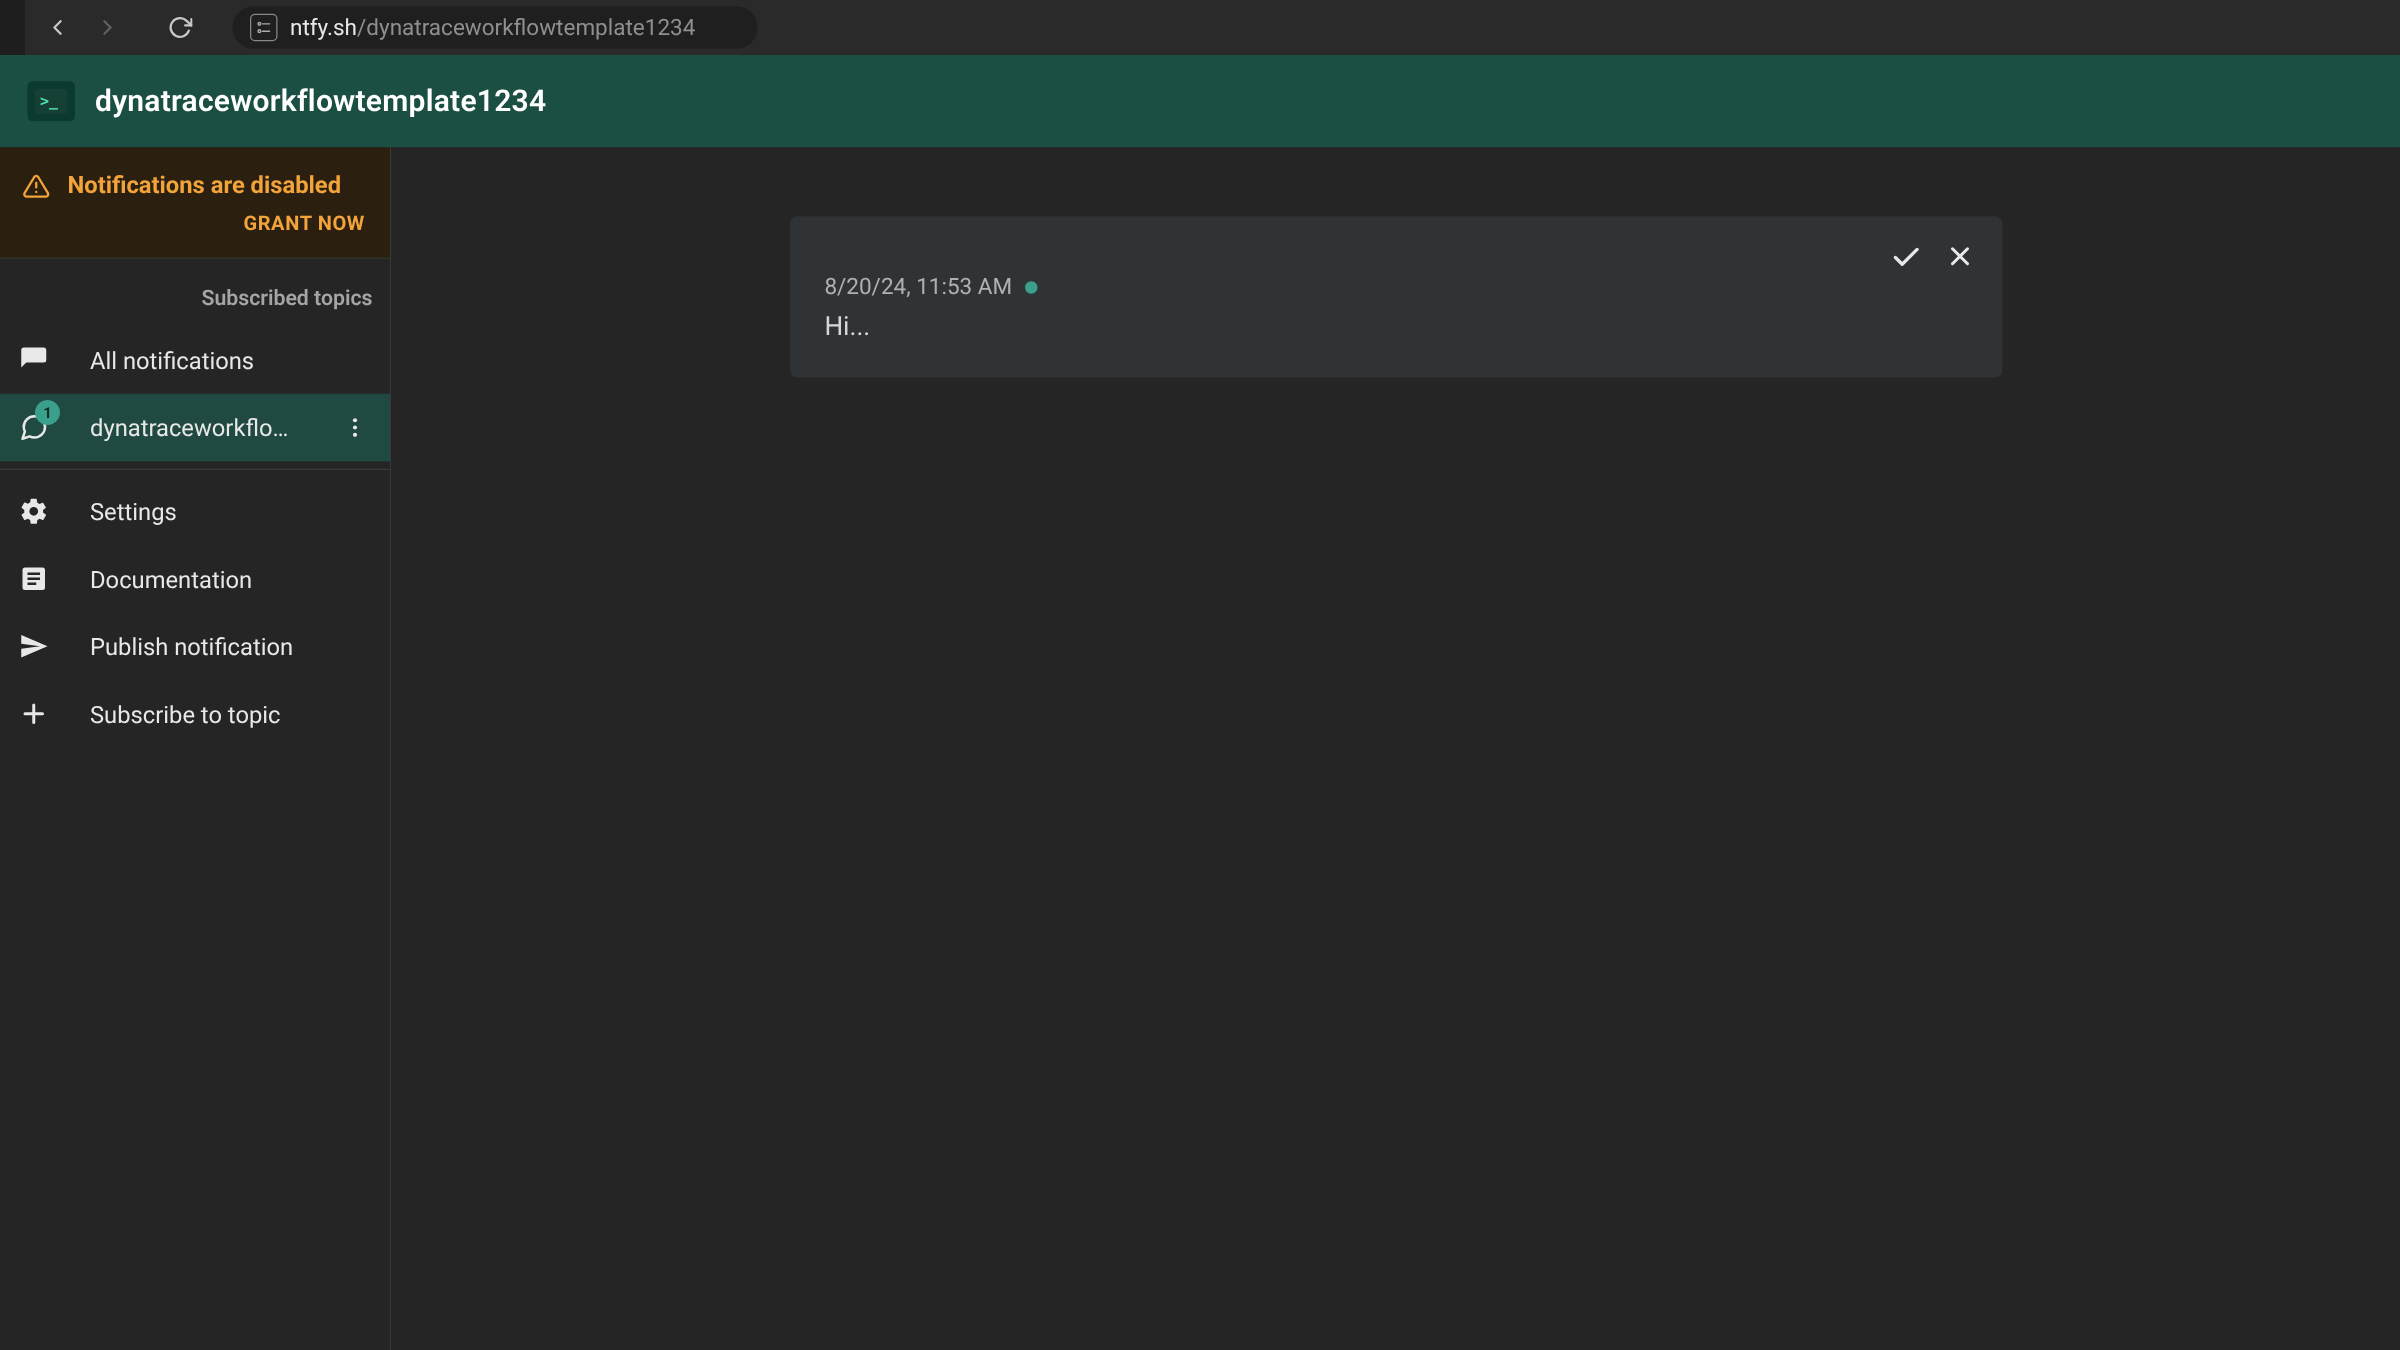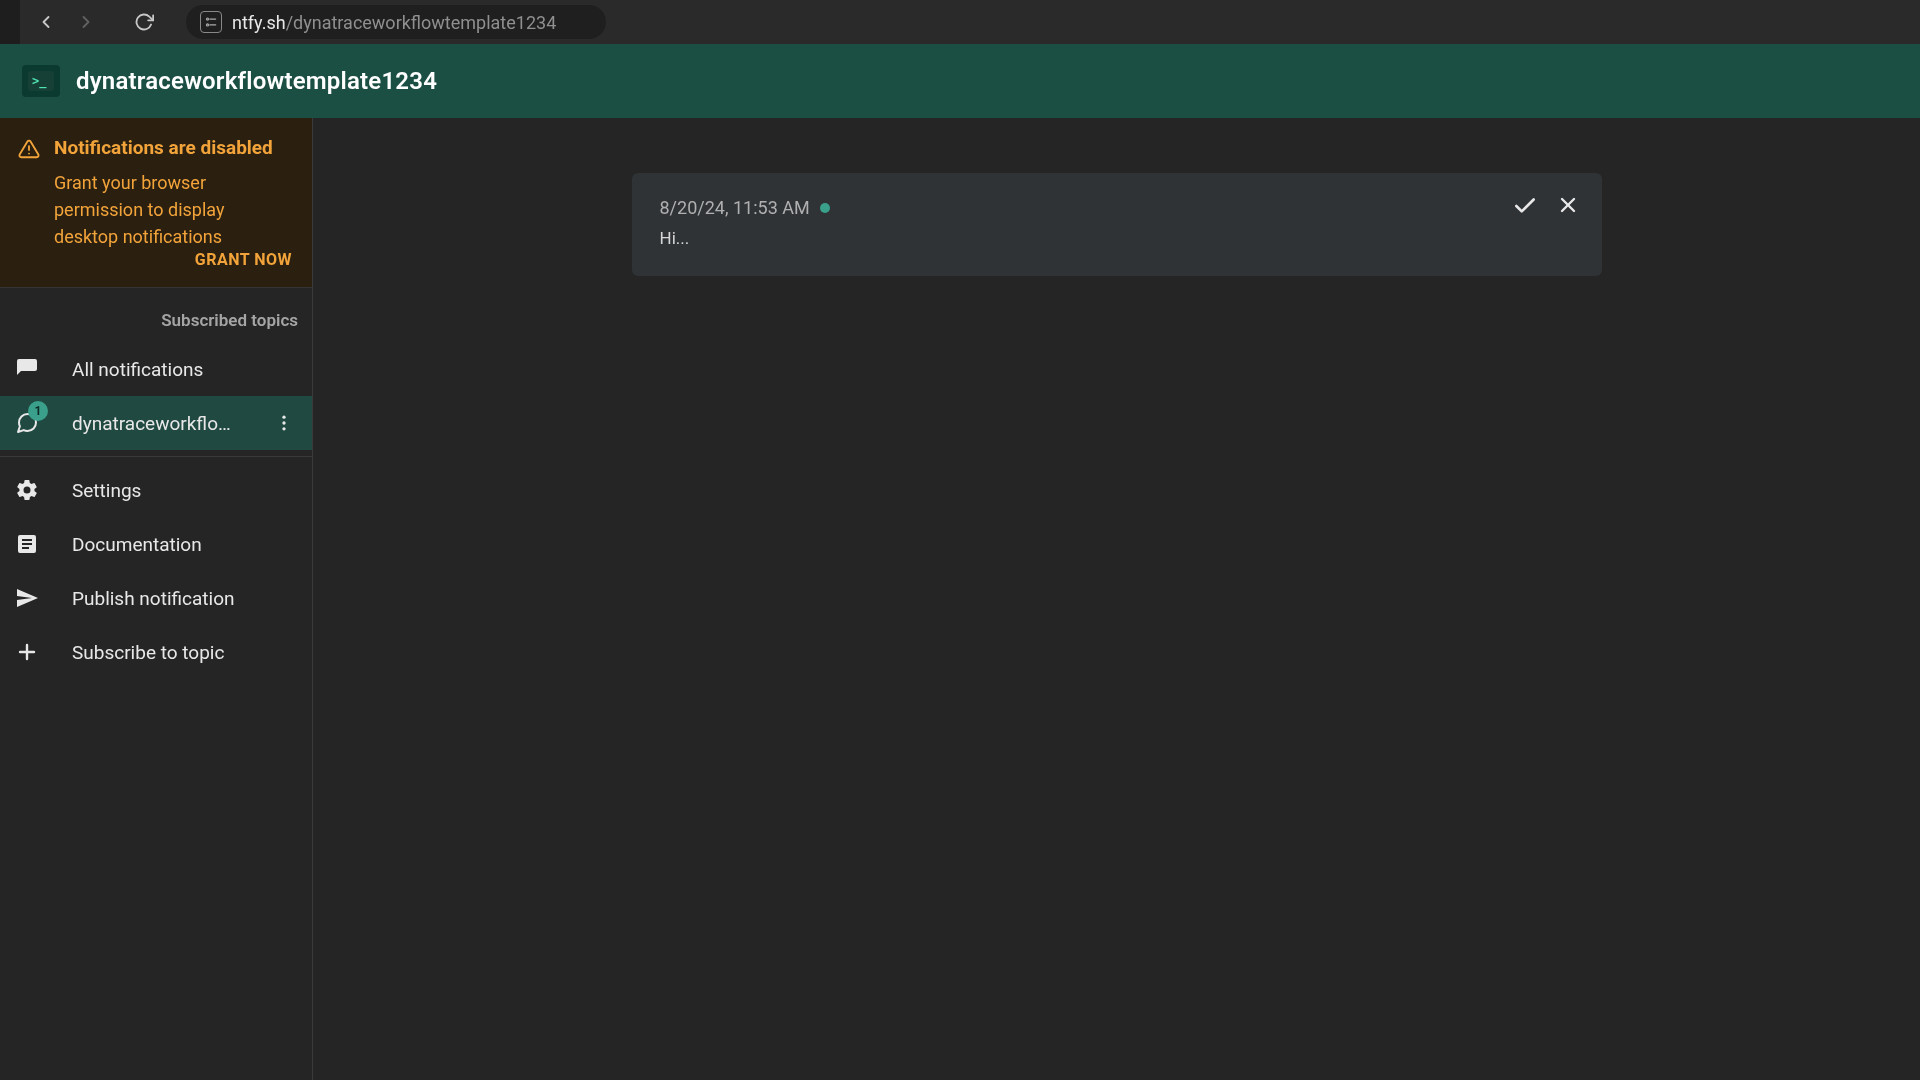--- a/index.html
+++ b/index.html
@@ -127,23 +127,23 @@
   }
 
   
   .card {
     width: 970px;
     background: #2f3336;
     border-radius: 6px;
     padding: 24px 28px 28px;
     position: relative;
   }
-  .card-meta { display: flex; align-items: center; gap: 10px; color: #b0b0b0; font-size: 18px; margin-bottom: 10px; }
+  .card-meta { display: flex; align-items: center; gap: 10px; color: #b0b0b0; font-size: 18px; margin-bottom: 10px; margin-top: 22px; }
   .online-dot { width: 10px; height: 10px; border-radius: 50%; background: #3aa08b; }
-  .card-msg { font-size: 17px; color: #d6d6d6; }
+  .card-msg { font-size: 21px; color: #d6d6d6; }
   .card-actions { position: absolute; top: 20px; right: 22px; display: flex; gap: 18px; }
   .card-actions .act { color: #e8e8e8; cursor: pointer; }
 
   svg { display: block; }
 </style>
 </head>
 <body>
 
 <div class="browser-bar">
   <div class="nav-btn">
@@ -195,21 +195,20 @@
       <div class="warn-row">
         <span class="warn-icon">
           <svg width="22" height="22" viewBox="0 0 24 24" fill="none" stroke="currentColor" stroke-width="2" stroke-linejoin="round" stroke-linecap="round">
               <path d="M10.3 3.9 1.8 18a2 2 0 0 0 1.7 3h17a2 2 0 0 0 1.7-3L13.7 3.9a2 2 0 0 0-3.4 0z"></path>
               <line x1="12" y1="9" x2="12" y2="13"></line>
               <line x1="12" y1="17" x2="12.01" y2="17"></line>
             </svg>
         </span>
         <div>
           <div class="warn-title">Notifications are disabled</div>
-          <div class="warn-desc">Grant your browser permission to display desktop notifications</div>
         </div>
       </div>
       <div class="warn-action">
         <span class="warn-btn">GRANT NOW</span>
       </div>
     </div>
 
     <div class="section-label">Subscribed topics</div>
 
     <div class="sb-item">

